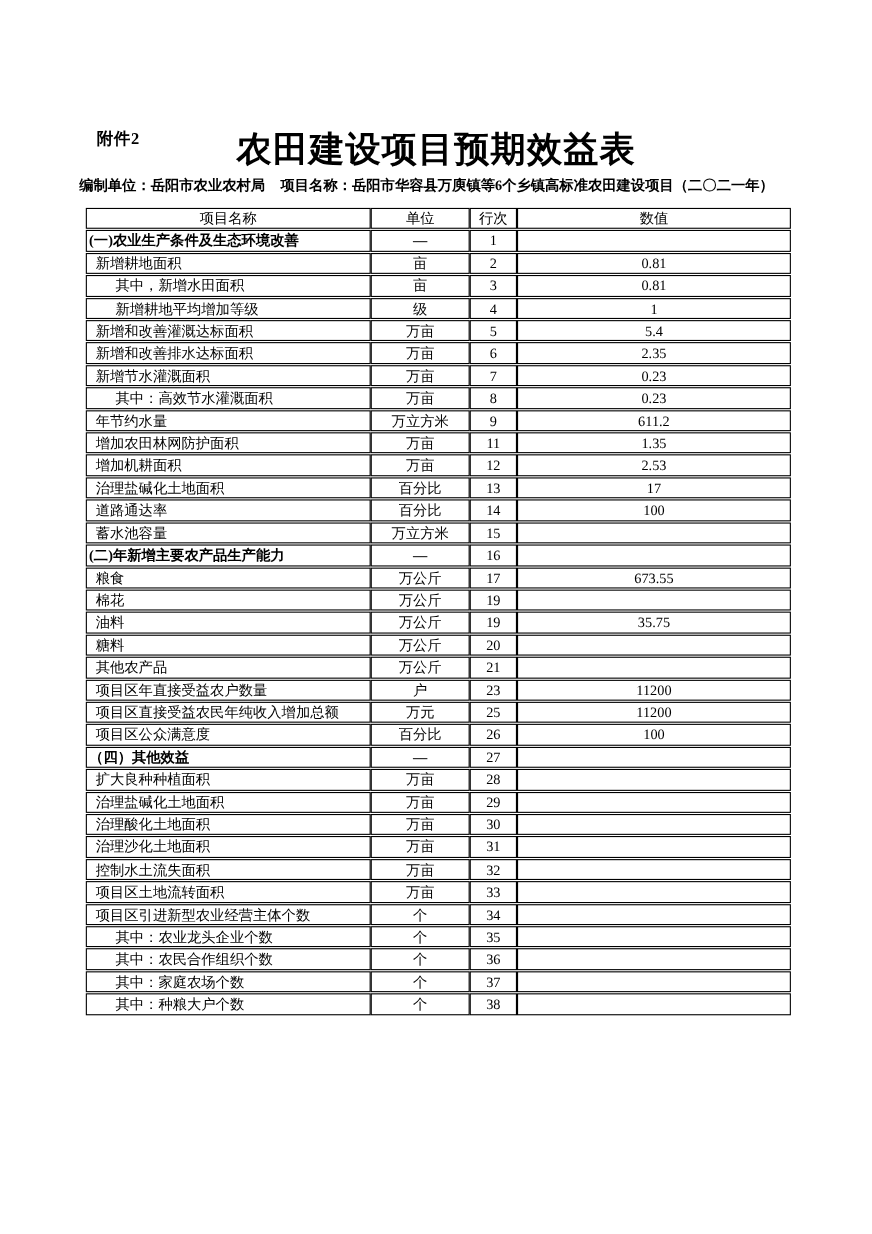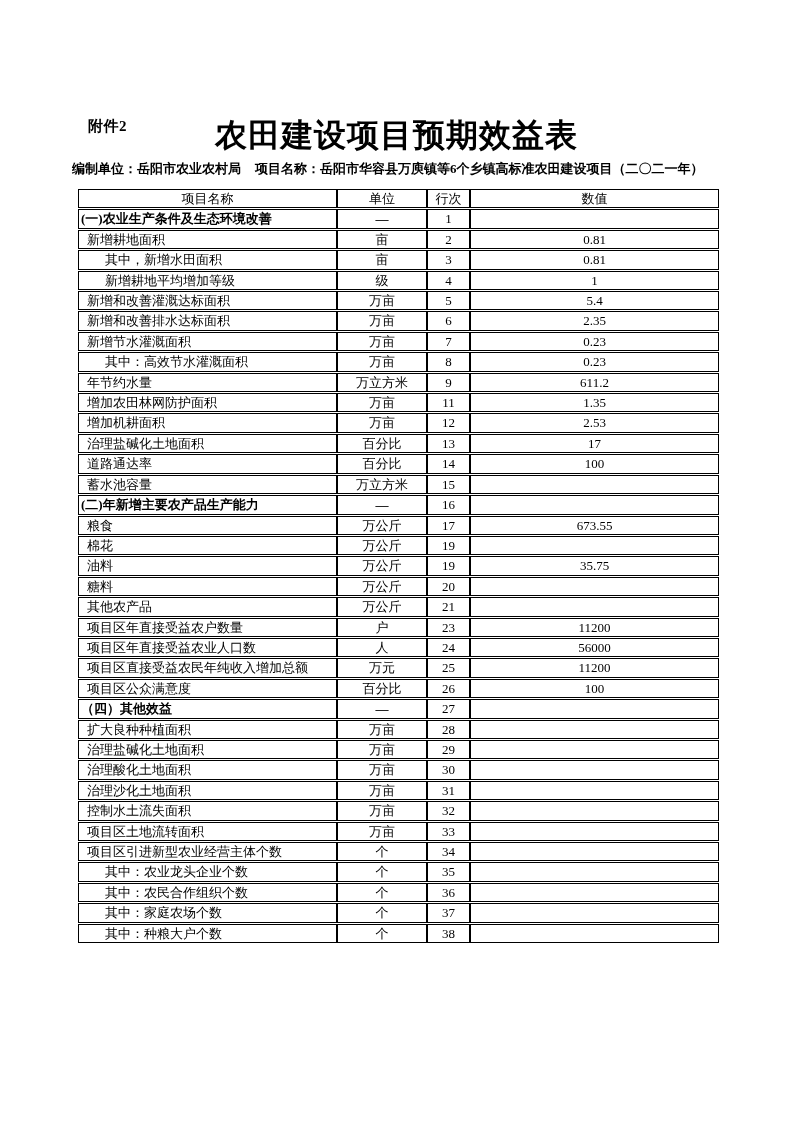--- a/index.html
+++ b/index.html
@@ -224,26 +224,20 @@
           <td class="col-line">21</td>
           <td class="col-value"></td>
         </tr>
         <tr class="normal">
           <td class="col-name">项目区年直接受益农户数量</td>
           <td class="col-unit">户</td>
           <td class="col-line">23</td>
           <td class="col-value">11200</td>
         </tr>
         <tr class="normal">
-          <td class="col-name">项目区年直接受益农业人口数</td>
-          <td class="col-unit">人</td>
-          <td class="col-line">24</td>
-          <td class="col-value">56000</td>
-        </tr>
-        <tr class="normal">
           <td class="col-name">项目区直接受益农民年纯收入增加总额</td>
           <td class="col-unit">万元</td>
           <td class="col-line">25</td>
           <td class="col-value">11200</td>
         </tr>
         <tr class="normal">
           <td class="col-name">项目区公众满意度</td>
           <td class="col-unit">百分比</td>
           <td class="col-line">26</td>
           <td class="col-value">100</td>

